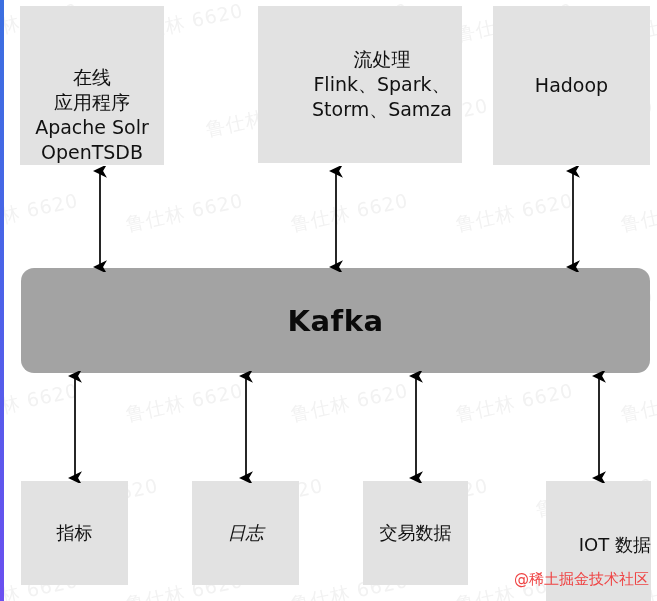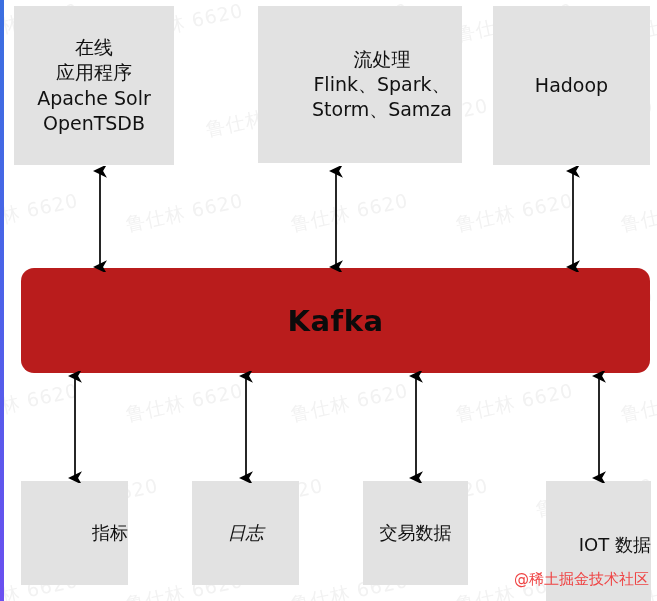--- a/index.html
+++ b/index.html
@@ -66,21 +66,21 @@
   .top-box { font-size: 19px; }
   .bottom-box { font-size: 18px; }
 
   
   .kafka-bar {
     position: absolute;
     left: 21px;
     top: 268px;
     width: 629px;
     height: 105px;
-    background: #b91c1c;
+    background: #a3a3a3;
     border-radius: 13px;
     z-index: 2;
     display: flex;
     align-items: center;
     justify-content: center;
   }
   .kafka-label {
     font-size: 29px;
     font-weight: bold;
     color: #0b0b0b;
@@ -141,21 +141,21 @@
       <span class="wm" style="left: 535px; top: 485px;">鲁仕林 6620</span>
       <span class="wm" style="left: -40px; top: 580px;">鲁仕林 6620</span>
       <span class="wm" style="left: 125px; top: 580px;">鲁仕林 6620</span>
       <span class="wm" style="left: 290px; top: 580px;">鲁仕林 6620</span>
       <span class="wm" style="left: 455px; top: 580px;">鲁仕林 6620</span>
       <span class="wm" style="left: 620px; top: 580px;">鲁仕林 6620</span>
     </div>
 
   <div class="edge-strip"></div>
 
-  <div class="gbox top-box" style="left:14px; top:6px; width:160px; height:159px;">
+  <div class="gbox top-box" style="left:20px; top:6px; width:144px; height:159px;align-items:flex-end;">
     <div>
       <span class="ln">在线</span>
       <span class="ln">应用程序</span>
       <span class="ln">Apache Solr</span>
       <span class="ln">OpenTSDB</span>
     </div>
   </div>
 
   <div class="gbox top-box" style="left:258px; top:6px; width:160px; height:157px;padding-left:44px;">
     <div>
@@ -252,21 +252,21 @@
       <marker id="bhU4" markerWidth="9" markerHeight="9" refX="4.5" refY="4.5" orient="auto">
         <path d="M0.6,8.6 L4.5,0.4 L8.4,8.6 L4.5,6.3 Z" fill="#000"></path>
       </marker>
       <marker id="bhD4" markerWidth="9" markerHeight="9" refX="4.5" refY="4.5" orient="auto">
         <path d="M0.6,8.6 L4.5,0.4 L8.4,8.6 L4.5,6.3 Z" fill="#000"></path>
       </marker>
     </defs>
     <line x1="12" y1="107" x2="12" y2="5" stroke="#000" stroke-width="1.7" marker-start="url(#bhD4)" marker-end="url(#bhU4)"></line>
   </svg>
 
-  <div class="gbox bottom-box" style="left:21px; top:481px; width:107px; height:104px;justify-content:flex-end;">
+  <div class="gbox bottom-box" style="left:21px; top:481px; width:107px; height:104px;">
     <span>指标</span>
   </div>
 
   <div class="gbox bottom-box" style="left:192px; top:481px; width:107px; height:104px;font-style:italic;">
     <span>日志</span>
   </div>
 
   <div class="gbox bottom-box" style="left:363px; top:481px; width:105px; height:104px;">
     <span>交易数据</span>
   </div>

